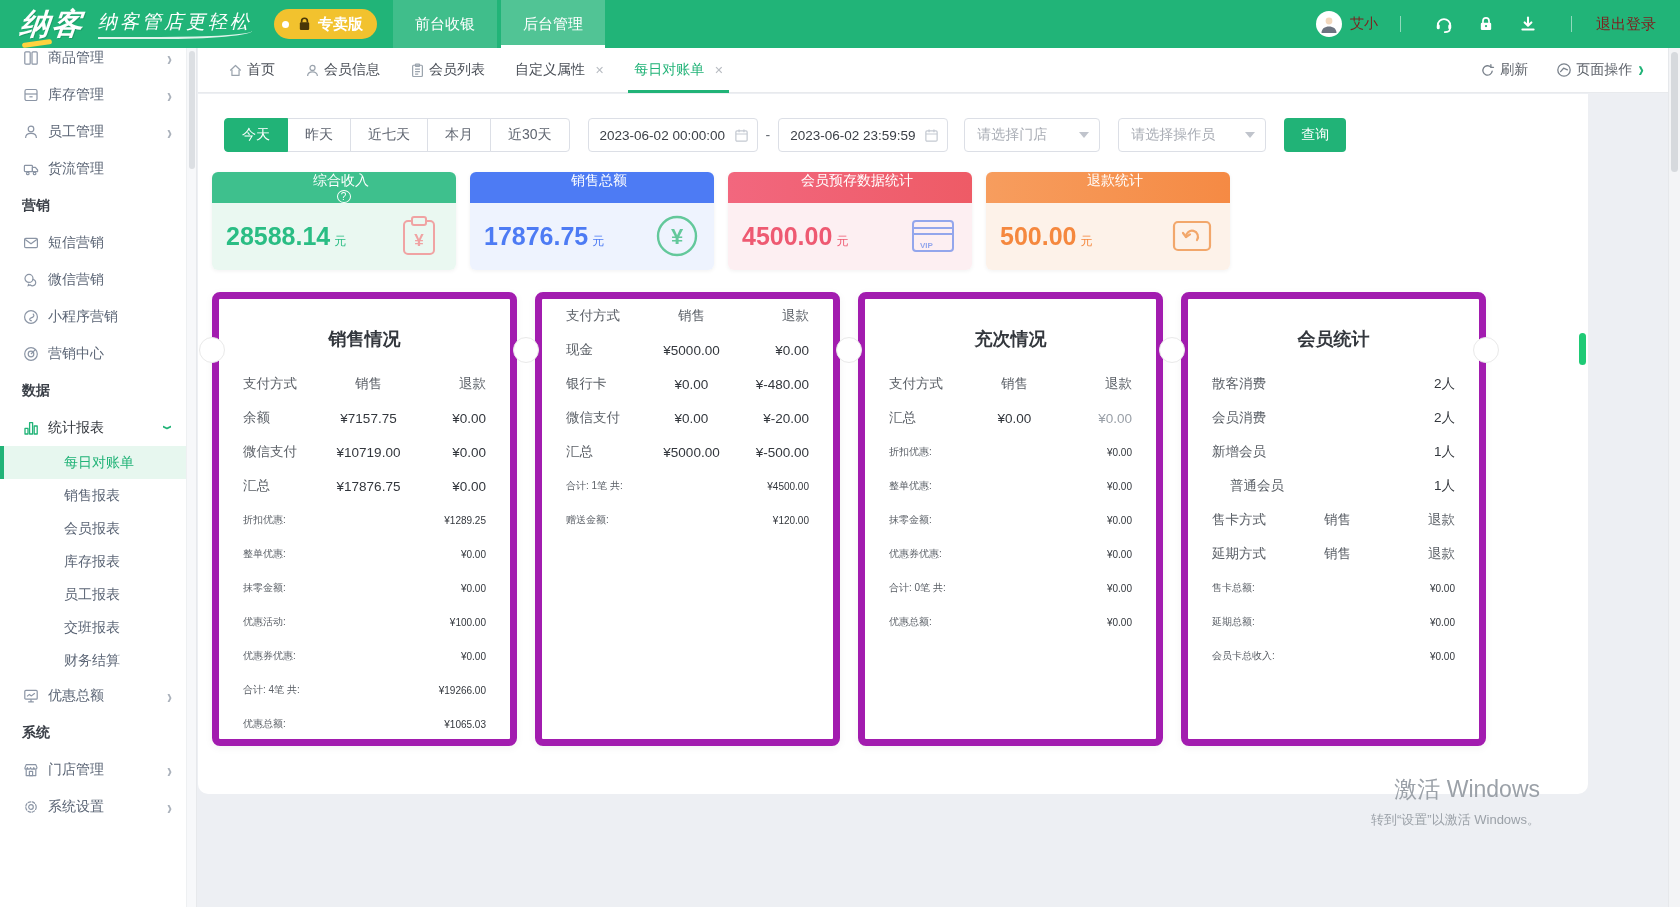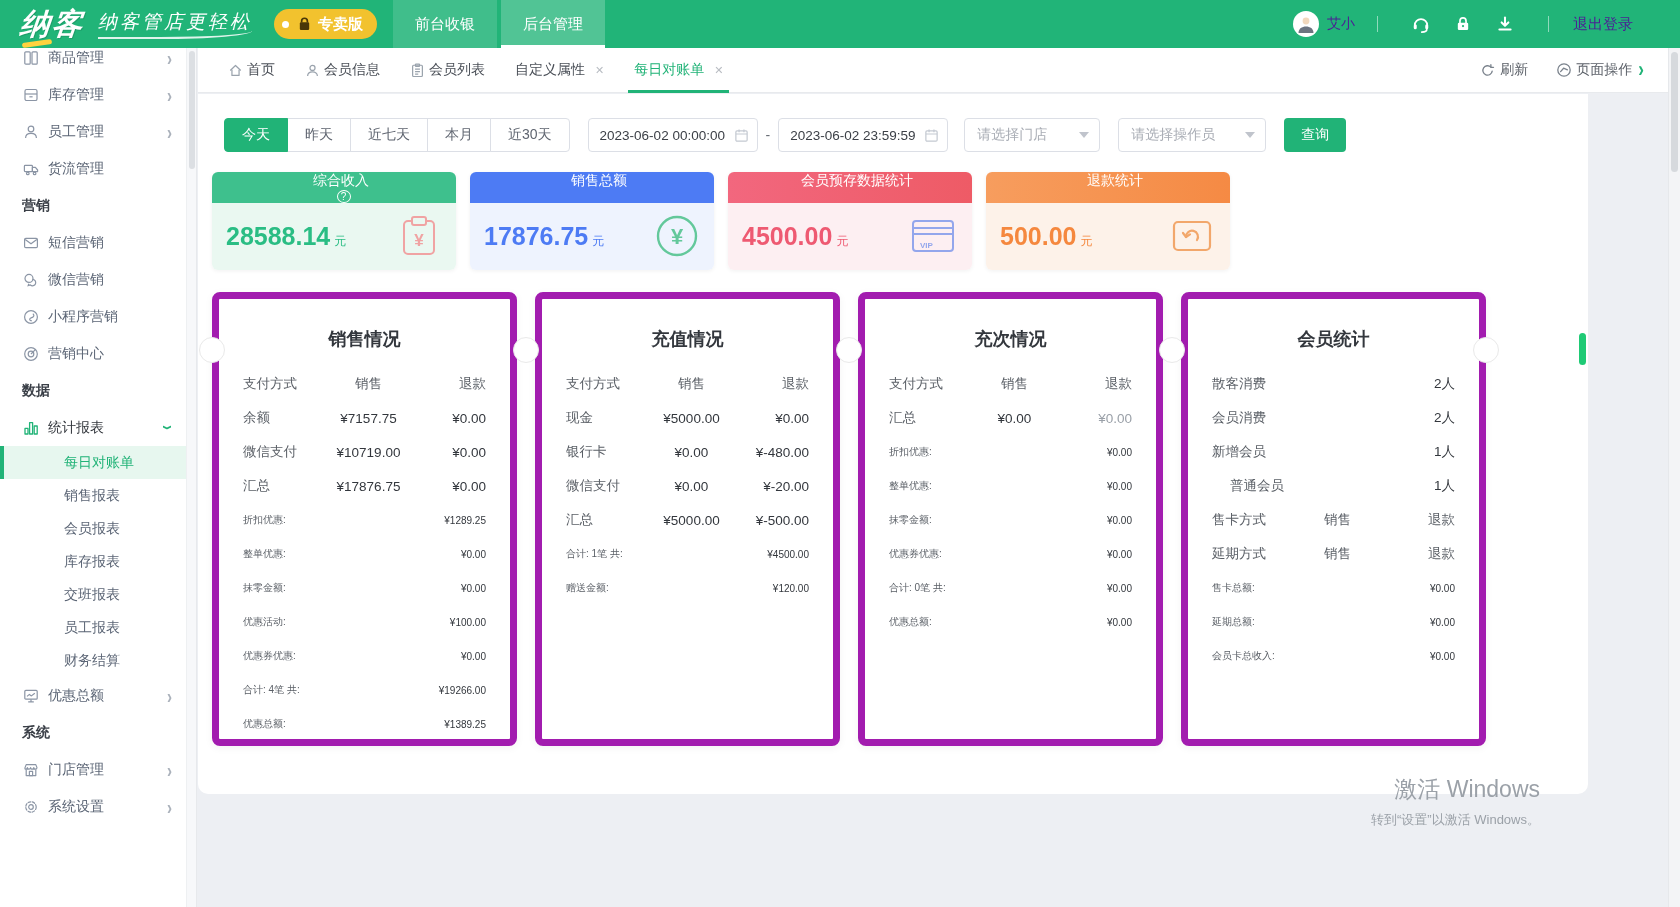--- a/index.html
+++ b/index.html
@@ -11,21 +11,21 @@
   .logo { margin-left:20px; display:flex; align-items:flex-end; position:relative; }
   .logo-text { color:#fff; font-size:30px; font-weight:bold; font-style:italic; letter-spacing:2px; transform:skewX(-6deg); text-shadow:1px 1px 0 rgba(0,0,0,.12); }
   .logo-accent { position:absolute; left:2px; bottom:-1px; width:30px; height:5px; background:#ffd23e; border-radius:3px; transform:rotate(-8deg); }
   .tagline { color:#fff; font-size:19px; font-style:italic; font-family:"DejaVu Serif",serif; margin-left:14px; padding-bottom:2px; border-bottom:2px solid rgba(255,255,255,.85); border-radius:0 0 60%/8px 8px; letter-spacing:3px; }
   .badge { margin-left:22px; height:30px; background:#f2c22e; border-radius:16px; display:flex; align-items:center; padding:0 14px 0 8px; }
   .badge-dot { width:7px; height:7px; border-radius:50%; background:#fff; margin-right:7px; }
   .badge-label { color:#fff; font-size:15px; font-weight:bold; margin-left:5px; }
   .nav-btn { height:48px; margin-left:4px; padding:0 22px; display:flex; align-items:center; color:#fff; font-size:15px; background:rgba(255,255,255,.14); cursor:pointer; }
   .nav-btn.first { margin-left:16px; }
   .nav-btn.active { background:rgba(255,255,255,.22); border-bottom:3px solid #fff; padding-top:3px; }
-  .nav-right { margin-left:auto; margin-right:47px; display:flex; align-items:center; color:#4c1d95; }
+  .nav-right { margin-left:auto; margin-right:24px; display:flex; align-items:center; color:#7f1d1d; }
   .avatar { width:26px; height:26px; border-radius:50%; background:#fff; display:flex; align-items:center; justify-content:center; overflow:hidden; }
   .nav-user-name { font-size:14px; margin-left:8px; }
   .nav-sep { width:1px; height:16px; background:rgba(255,255,255,.5); margin:0 22px; }
   .nav-icon { width:20px; height:20px; margin:0 11px; display:flex; align-items:center; justify-content:center; cursor:pointer; }
   .nav-logout { font-size:15px; margin-left:2px; cursor:pointer; }
 
   
   .sidebar { position:absolute; left:0; top:48px; bottom:0; width:186px; background:#fff; overflow:hidden; z-index:10; }
   .sidebar-inner { margin-top:-9px; }
   .side-scrolltrack { position:absolute; left:186px; top:48px; bottom:0; width:11px; background:#f7f8fa; border-left:1px solid #eef0f2; border-right:1px solid #e7e9ec; z-index:11; }
@@ -263,22 +263,22 @@
             <path d="M11.2 14V6h3v8z"></path>
           </svg>
         </span>
     <span class="si-label" style="color:#33373d;">统计报表</span>
     <span class="si-chev open">›</span>
   </div>
   <div class="side-sub active">每日对账单</div>
   <div class="side-sub">销售报表</div>
   <div class="side-sub">会员报表</div>
   <div class="side-sub">库存报表</div>
+  <div class="side-sub">员工报表</div>
   <div class="side-sub">交班报表</div>
-  <div class="side-sub">员工报表</div>
   <div class="side-sub">财务结算</div>
   <div class="side-item">
     <span class="si">
           <svg width="16" height="16" viewBox="0 0 16 16" fill="none" stroke="#8b95a5" stroke-width="1.2" stroke-linejoin="round">
             <rect x="1.8" y="2.4" width="12.4" height="8.8" rx="1"></rect>
             <path d="M4 8.4l2.4-2 2 1.5 3.4-2.7"></path>
             <path d="M8 11.2v2.2M5.2 13.8h5.6"></path>
           </svg>
         </span>
     <span class="si-label">优惠总额</span>
@@ -527,26 +527,25 @@
       <div class="psum">
           <span>优惠券优惠:</span>
           <span class="v">¥0.00</span>
         </div>
       <div class="psum">
           <span>合计: 4笔 共:</span>
           <span class="v">¥19266.00</span>
         </div>
       <div class="psum">
           <span>优惠总额:</span>
-          <span class="v">¥1389.25</span>
+          <span class="v">¥1065.03</span>
         </div>
     </div>
 
     <div class="panel">
-      <div class="ptitle">充值情况</div>
       <div class="prow">
         <span class="c0">支付方式</span>
         <span class="c1">销售</span>
         <span class="c2">退款</span>
       </div>
       <div class="prow">
         <span class="c0">现金</span>
         <span class="c1 num">¥5000.00</span>
         <span class="c2 num">¥0.00</span>
       </div>

